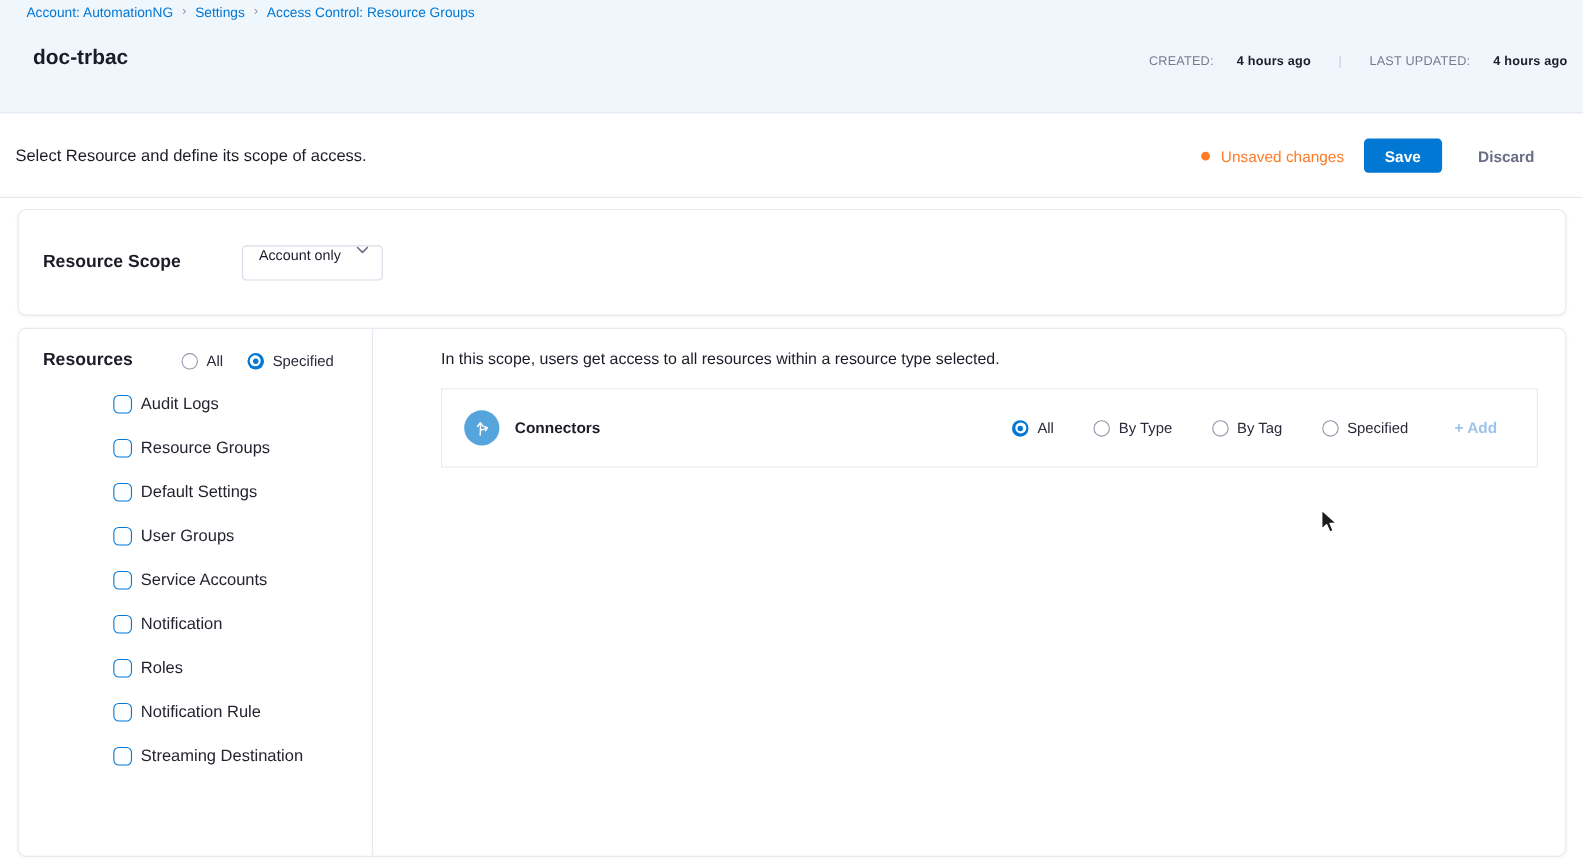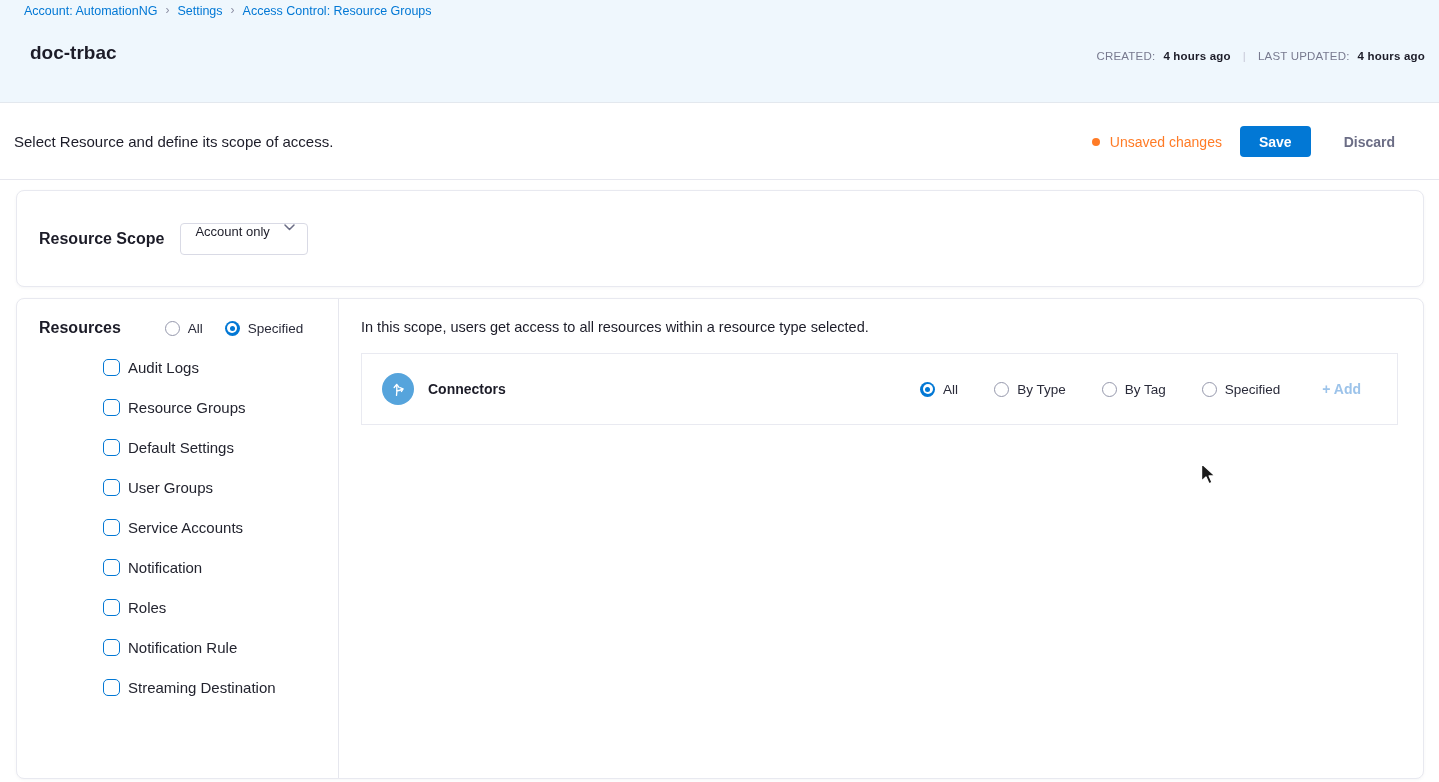--- a/index.html
+++ b/index.html
@@ -16,36 +16,36 @@
   html,body{width:1439px;height:782px;overflow:hidden;}
   body{font-family:"Liberation Sans","DejaVu Sans",sans-serif;background:#fff;color:var(--text-dark);}
   .viewport{position:relative;width:1439px;height:782px;background:#fff;overflow:hidden;}
 
   
   .page-header{position:absolute;top:0;left:0;width:100%;height:103px;background:var(--header-bg);border-bottom:1px solid #E3E8EE;}
   .breadcrumb{position:absolute;left:24px;top:4px;font-size:12.5px;display:flex;align-items:center;gap:8px;}
   .breadcrumb a{color:var(--primary);text-decoration:none;cursor:pointer;}
   .crumb-sep{color:#8F91A5;font-size:12px;transform:translateY(-1px);}
   .page-title{position:absolute;left:30px;top:42px;font-size:19px;font-weight:700;color:var(--text-dark);}
-  .meta{position:absolute;right:14px;top:50px;font-size:11.5px;display:flex;align-items:center;gap:8px;letter-spacing:.2px;}
+  .meta{position:absolute;right:14px;top:50px;font-size:11.5px;display:flex;align-items:center;gap:21px;letter-spacing:.2px;}
   .meta .lbl{color:#787A8F;}
   .meta .val{color:var(--text-dark);font-weight:700;}
   .meta .meta-div{color:#C6C8D6;margin:0 4px;font-weight:400;}
 
   
   .action-bar{position:absolute;top:104px;left:0;width:100%;height:76px;background:#fff;border-bottom:1px solid var(--border);display:flex;align-items:center;padding:0 28px 0 14px;}
   .action-desc{font-size:15px;color:var(--text-dark);}
   .action-right{margin-left:auto;display:flex;align-items:center;}
   .unsaved{display:flex;align-items:center;gap:10px;color:var(--unsaved);font-size:14px;}
   .unsaved-dot{width:8px;height:8px;border-radius:50%;background:var(--unsaved);}
   .btn-save{margin-left:18px;background:var(--primary);color:#fff;border:none;border-radius:4px;height:31px;padding:0 19px;font-size:14px;font-weight:700;font-family:inherit;cursor:pointer;}
   .btn-discard{margin-left:17px;background:transparent;border:none;color:var(--text-gray);font-size:14px;font-weight:700;font-family:inherit;padding:8px 16px;cursor:pointer;}
 
   
-  .card{position:absolute;left:16px;width:1408px;background:#fff;border:1px solid #E8E9F0;border-radius:8px;box-shadow:0 1px 3px rgba(96,97,112,.06);}
+  .card{position:absolute;left:16px;width:1408px;background:#fff;border:1px solid #E8E9F0;border-radius:8px;box-shadow:0 1px 3px rgba(96,97,112,.06);gap:40px;}
   .card-scope{top:190px;height:97px;display:flex;align-items:center;padding-left:22px;}
   .scope-title{font-size:16px;font-weight:700;color:var(--text-dark);}
   .dropdown{margin-left:16px;display:flex;align-items:flex-start;gap:14px;border:1px solid #D9DAE5;border-radius:4px;background:#fff;height:32px;padding:0 12px 0 14px;font-size:13px;color:var(--text-dark);font-weight:500;cursor:pointer;}
   .chev{display:inline-flex;}
 
   .card-resources{top:298px;height:481px;display:flex;overflow:hidden;}
   .left-panel{width:322px;border-right:1px solid var(--border);height:100%;}
   .panel-header{display:flex;align-items:center;padding:20px 12px 0 22px;}
   .panel-title{font-size:16px;font-weight:700;color:var(--text-dark);margin-right:44px;}
   .radio-opt{display:flex;align-items:center;gap:8px;font-size:13.5px;color:#2A2B3A;cursor:pointer;}

